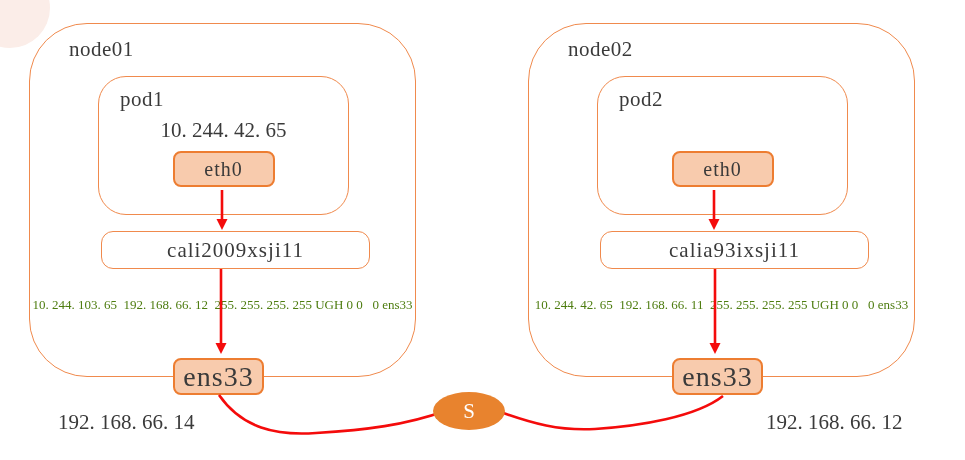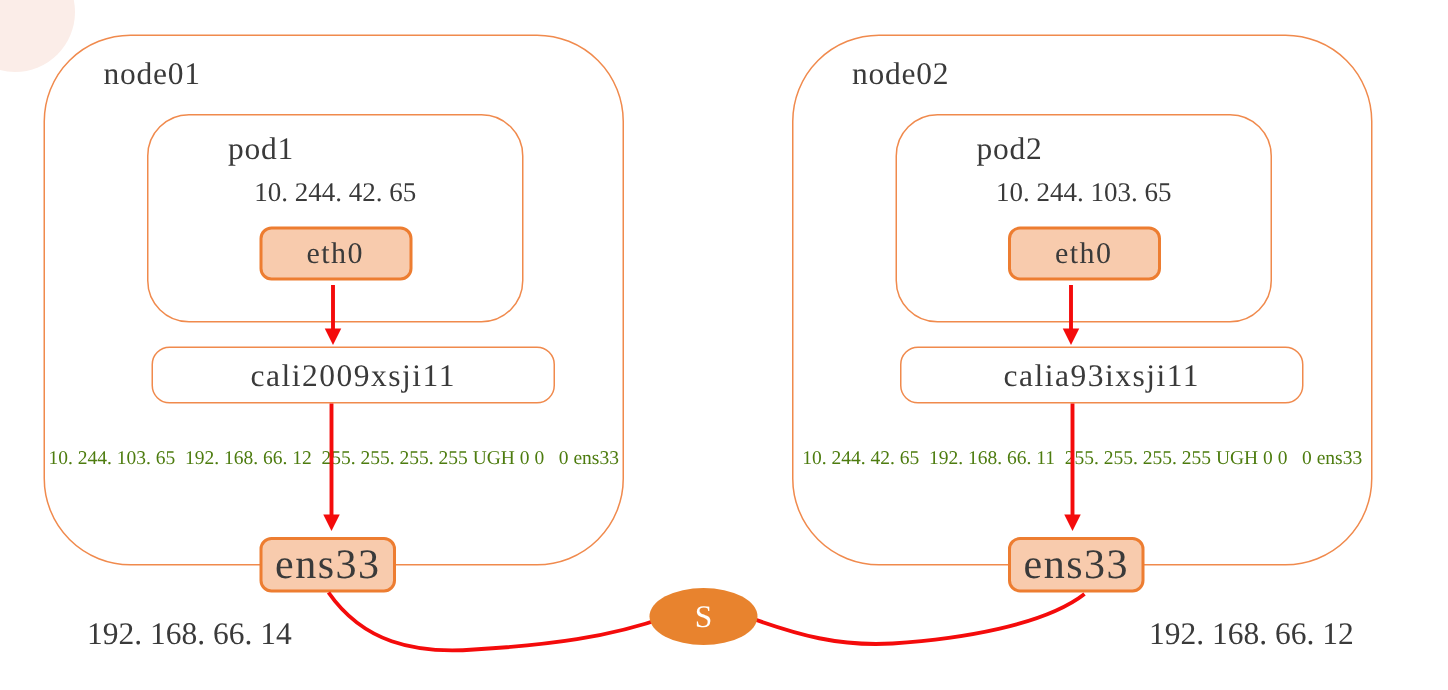--- a/index.html
+++ b/index.html
@@ -25,25 +25,25 @@
   .node-label{
     position:absolute;left:39px;top:13px;
     font-size:21px;letter-spacing:0.5px;
   }
   .pod{
     position:absolute;left:68px;top:52px;width:249px;height:137px;
     border:1.6px solid #f08a4d;border-radius:28px;
   }
   .pod-label{
     position:absolute;left:21px;top:10px;
-    font-size:21px;letter-spacing:0.5px;margin-left:32px;
+    font-size:21px;letter-spacing:0.5px;
   }
   .pod-ip{
     position:absolute;left:0;top:41px;width:100%;
-    text-align:center;font-size:18px;white-space:pre;
+    text-align:center;font-size:21px;white-space:pre;
   }
   .eth{
     position:absolute;left:50%;top:74px;transform:translateX(-50%);
     width:102px;height:36px;box-sizing:border-box;
     background:#f8cbad;border:2.4px solid #ed7d31;border-radius:8px;
     display:flex;align-items:center;justify-content:center;
     font-size:20px;letter-spacing:1px;
   }
   .veth{
     position:absolute;left:71px;top:207px;width:269px;height:38px;box-sizing:border-box;
@@ -97,21 +97,20 @@
     <div class="veth">cali2009xsji11</div>
     <div class="route">10. 244. 103. 65  192. 168. 66. 12  255. 255. 255. 255 UGH 0 0   0 ens33</div>
     <div class="nic">ens33</div>
     <div class="host-ip host-ip-left">192. 168. 66. 14</div>
   </div>
 
   <div class="node node-right">
     <div class="node-label">node02</div>
     <div class="pod">
       <div class="pod-label">pod2</div>
-      <div class="pod-ip">10. 244. 103. 65</div>
       <div class="eth">eth0</div>
     </div>
     <div class="veth">calia93ixsji11</div>
     <div class="route">10. 244. 42. 65  192. 168. 66. 11  255. 255. 255. 255 UGH 0 0   0 ens33</div>
     <div class="nic">ens33</div>
     <div class="host-ip host-ip-right">192. 168. 66. 12</div>
   </div>
 
   <svg class="overlay" width="965" height="460" viewBox="0 0 965 460" xmlns="http://www.w3.org/2000/svg">
 

